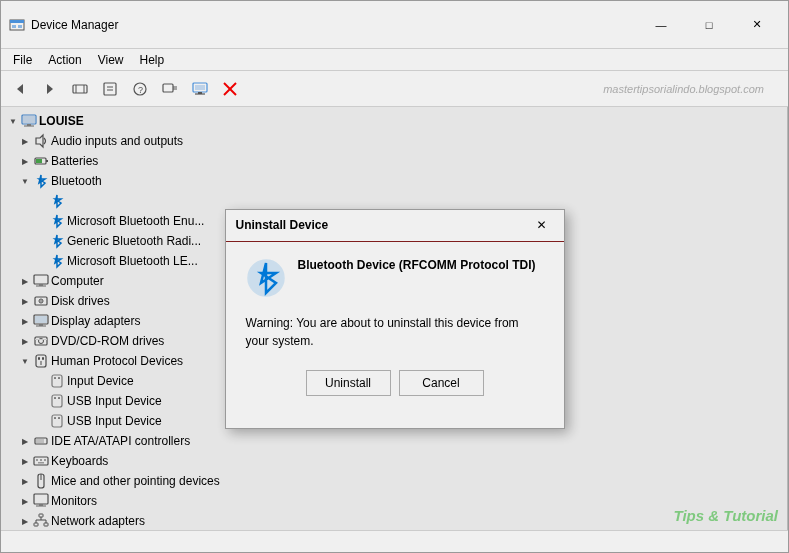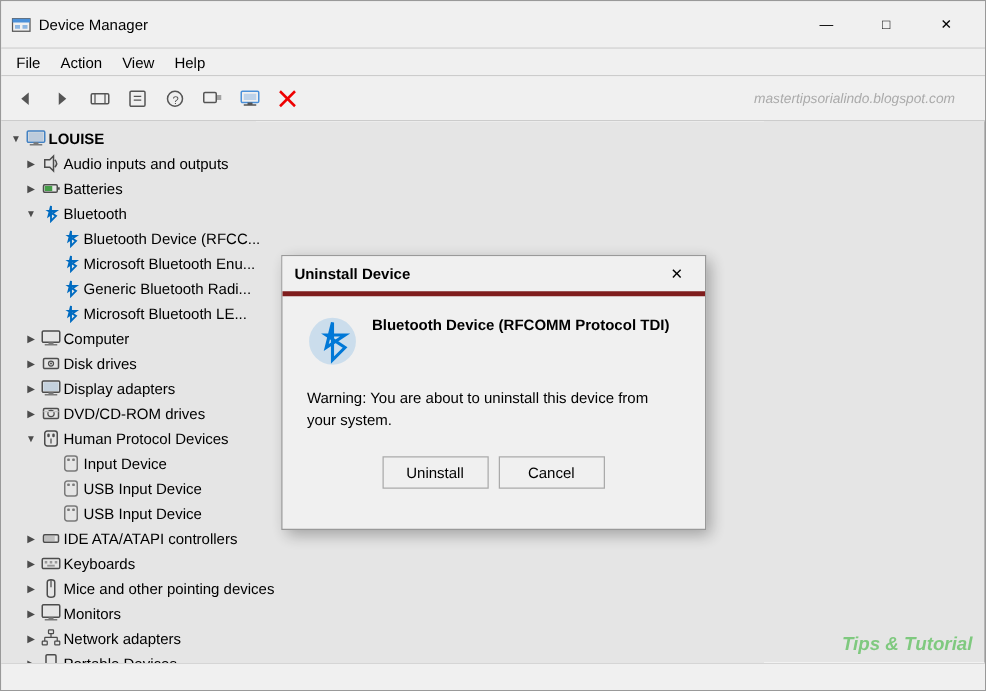--- a/index.html
+++ b/index.html
@@ -18,21 +18,21 @@
       height: 553px;
       background: #f0f0f0;
       border: 1px solid #999;
       display: flex;
       flex-direction: column;
     }
 
     
     .title-bar {
       background: #f0f0f0;
-      height: 38px;
+      height: 48px;
       display: flex;
       align-items: center;
       padding: 0 8px;
       border-bottom: 1px solid #ccc;
       flex-shrink: 0;
     }
     .title-bar-icon {
       width: 16px;
       height: 16px;
       margin-right: 6px;
@@ -193,21 +193,21 @@
       width: 340px;
       display: flex;
       flex-direction: column;
     }
     .dialog-title-bar {
       background: #f0f0f0;
       height: 32px;
       display: flex;
       align-items: center;
       padding: 0 10px;
-      border-bottom: 4px solid #7f1d1d;
+      border-bottom: 1px solid #7f1d1d;
     }
     .dialog-title-text {
       flex: 1;
       font-size: 12px;
       font-weight: 600;
     }
     .dialog-close-btn {
       width: 24px;
       height: 20px;
       background: none;
@@ -406,21 +406,20 @@
         <span class="tree-label">Bluetooth</span>
       </div>
 
       <div class="tree-item indent-2">
         <span class="expand-icon" style="visibility:hidden;"></span>
         <span class="tree-icon">
           <svg width="16" height="16" viewBox="0 0 16 16">
             <path d="M8,2 L8,14 L12,10 L6,6 L12,6 L6,10 Z" fill="none" stroke="#0078d7" stroke-width="1.5"></path>
           </svg>
         </span>
-        <span class="tree-label">Bluetooth Device (RFCC...</span>
       </div>
       <div class="tree-item indent-2">
         <span class="expand-icon" style="visibility:hidden;"></span>
         <span class="tree-icon">
           <svg width="16" height="16" viewBox="0 0 16 16">
             <path d="M8,2 L8,14 L12,10 L6,6 L12,6 L6,10 Z" fill="none" stroke="#0078d7" stroke-width="1.5"></path>
           </svg>
         </span>
         <span class="tree-label">Microsoft Bluetooth Enu...</span>
       </div>

